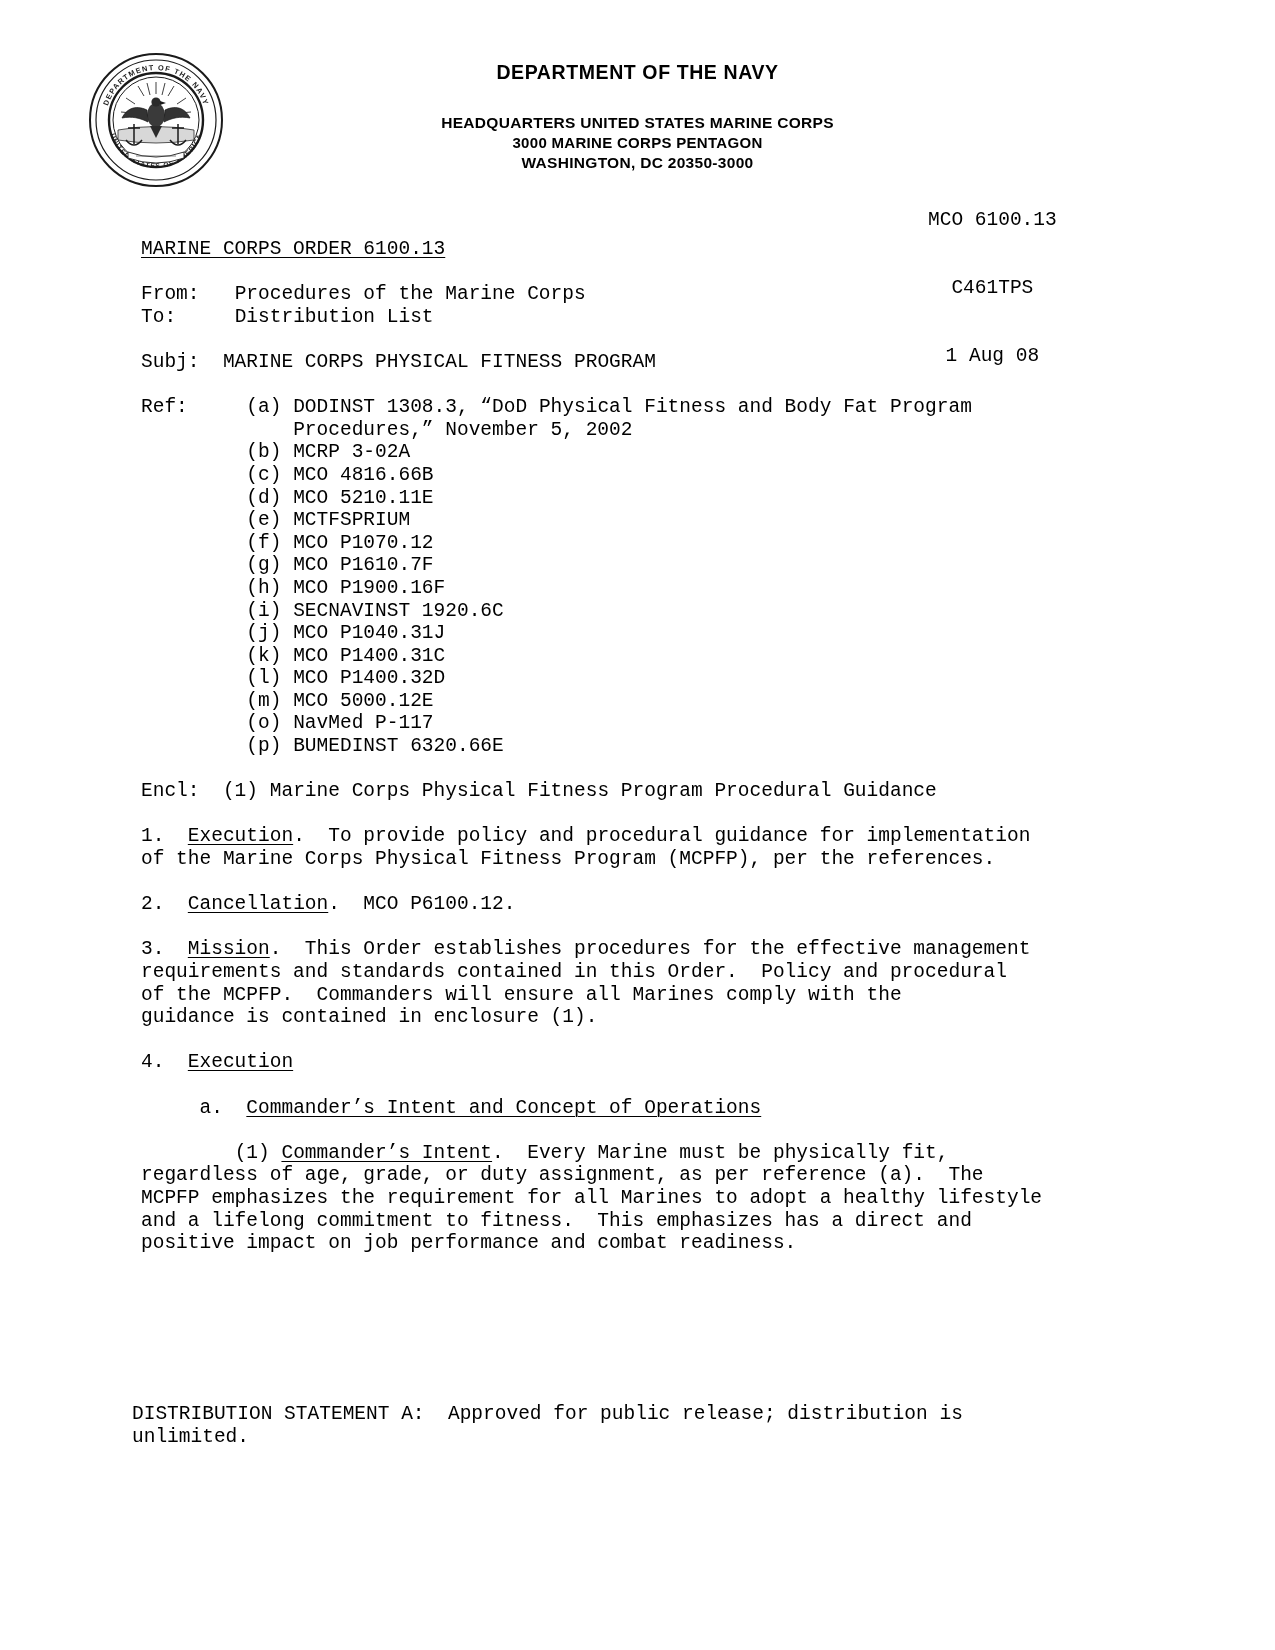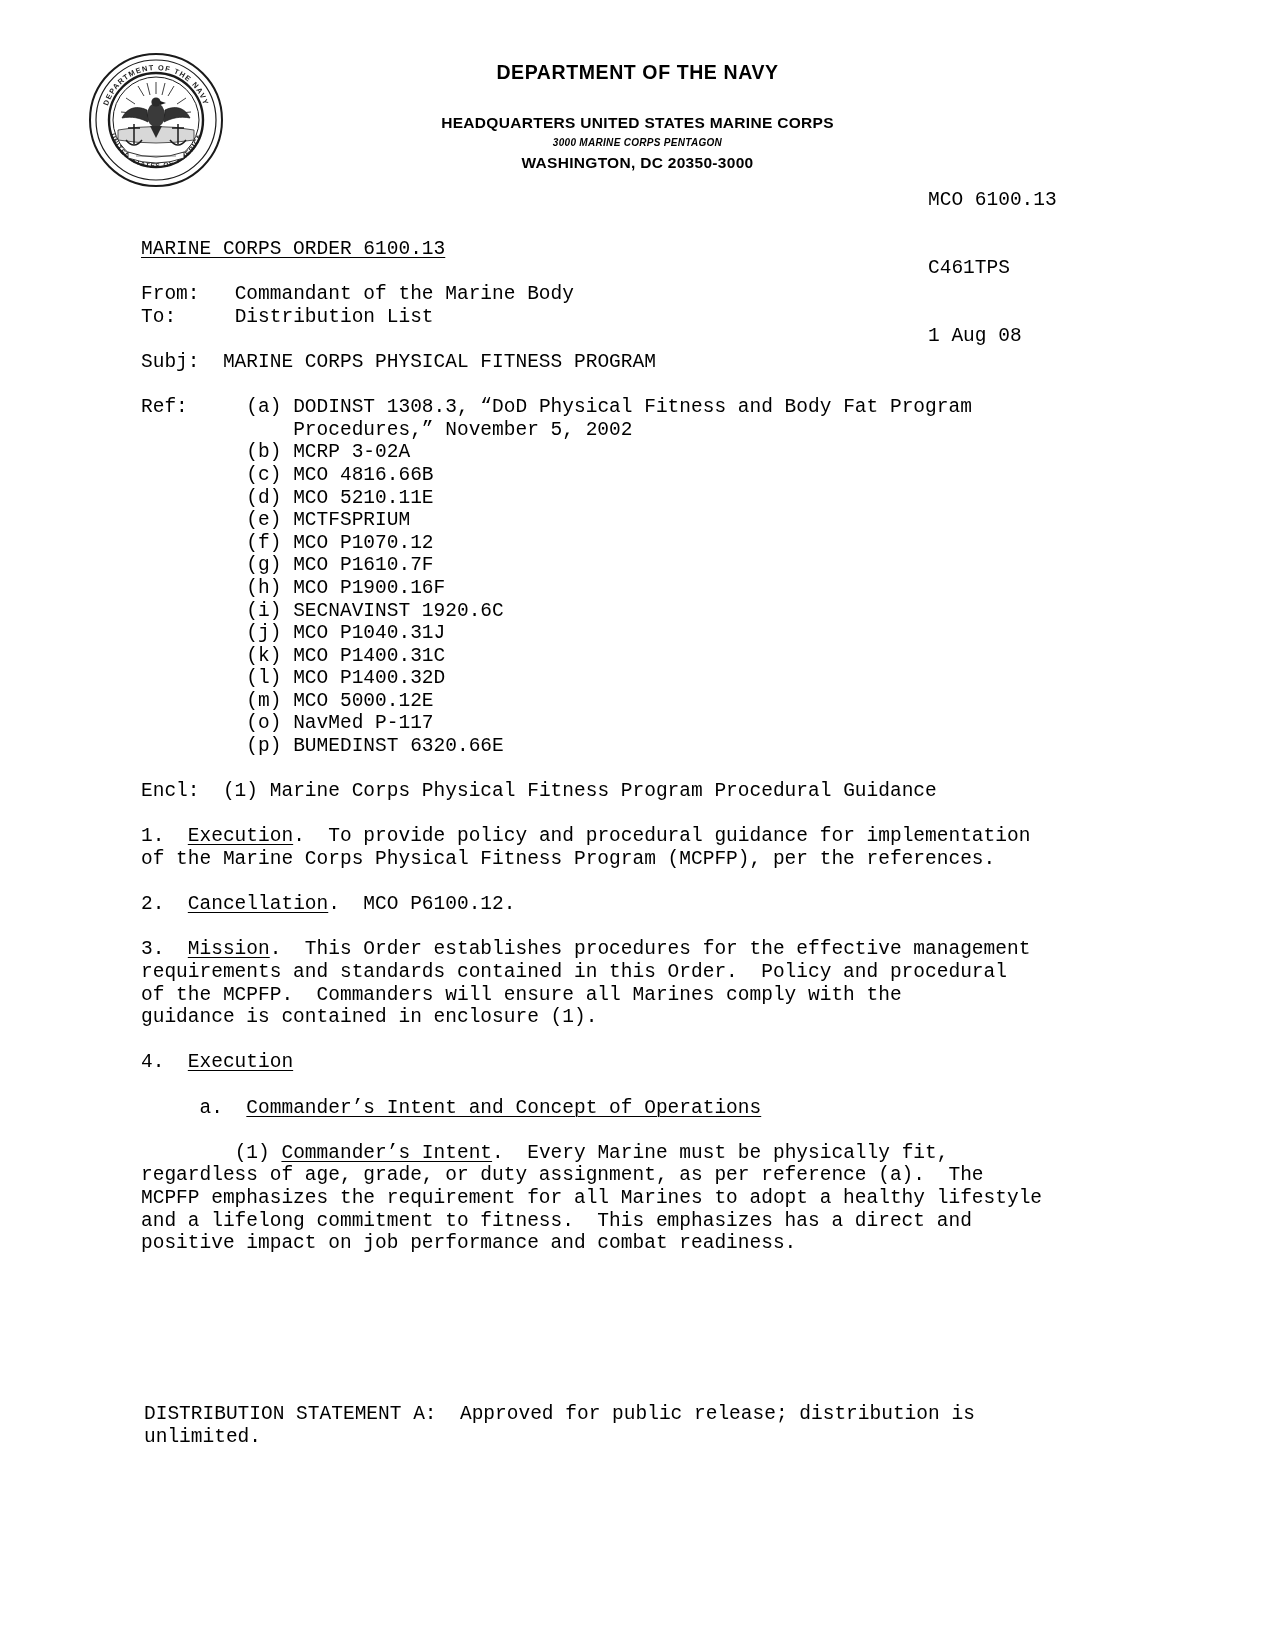--- a/index.html
+++ b/index.html
@@ -33,48 +33,48 @@
     line-height: 24px;
     letter-spacing: 0.6px;
   }
   .lh-line2 {
     font-size: 15.5px;
     line-height: 20px;
     letter-spacing: 0.3px;
     margin-top: 29px;
   }
   .lh-line3 {
-    font-size: 10px;
+    font-size: 15px;
     line-height: 20px;
     letter-spacing: 0.3px;
-    font-style: italic;
   }
   .lh-line4 {
     font-size: 15.5px;
     line-height: 20px;
     letter-spacing: 0.3px;
   }
 
   
   .seal {
     position: absolute;
     left: 88px;
     top: 52px;
     width: 136px;
     height: 136px;
   }
 
   
   .idblock {
     position: absolute;
     left: 928px;
-    top: 144px;
+    top: 164px;
     font-size: 19.5px;
     line-height: 22.6px;
     white-space: pre;
+    text-align: center;
   }
 
   
   .body {
     position: absolute;
     left: 141px;
     top: 238px;
     width: 960px;
     font-size: 19.5px;
     line-height: 22.6px;
@@ -97,21 +97,21 @@
     height: 22.6px;
   }
   .ref-row {
     white-space: pre;
     height: 22.6px;
   }
 
   
   .footer {
     position: absolute;
-    left: 144px;
+    left: 132px;
     top: 1403px;
     font-size: 19.5px;
     line-height: 22.6px;
   }
   .footer .line { white-space: pre; }
 </style>
 </head>
 <body>
 
 <div class="page">
@@ -185,21 +185,21 @@
     <div class="line">C461TPS</div>
     <div class="line">1 Aug 08</div>
   </div>
 
   <div class="body">
 
     <div class="doc-title"><span class="u">MARINE CORPS ORDER 6100.13</span></div>
 
     <div class="blank"></div>
 
-    <div class="line"><span>From:</span>   <span>Commandant of the Marine Body</span></div>
+    <div class="line"><span>From:</span>   <span>Procedures of the Marine Corps</span></div>
     <div class="line"><span>To:</span>     <span>Distribution List</span></div>
 
     <div class="blank"></div>
 
     <div class="line"><span>Subj:</span>  <span>MARINE CORPS PHYSICAL FITNESS PROGRAM</span></div>
 
     <div class="blank"></div>
 
     <div class="ref-row"><span>Ref:</span>     <span>(a)</span> <span>DODINST 1308.3, “DoD Physical Fitness and Body Fat Program</span></div>
     <div class="ref-row">             <span>Procedures,” November 5, 2002</span></div>

